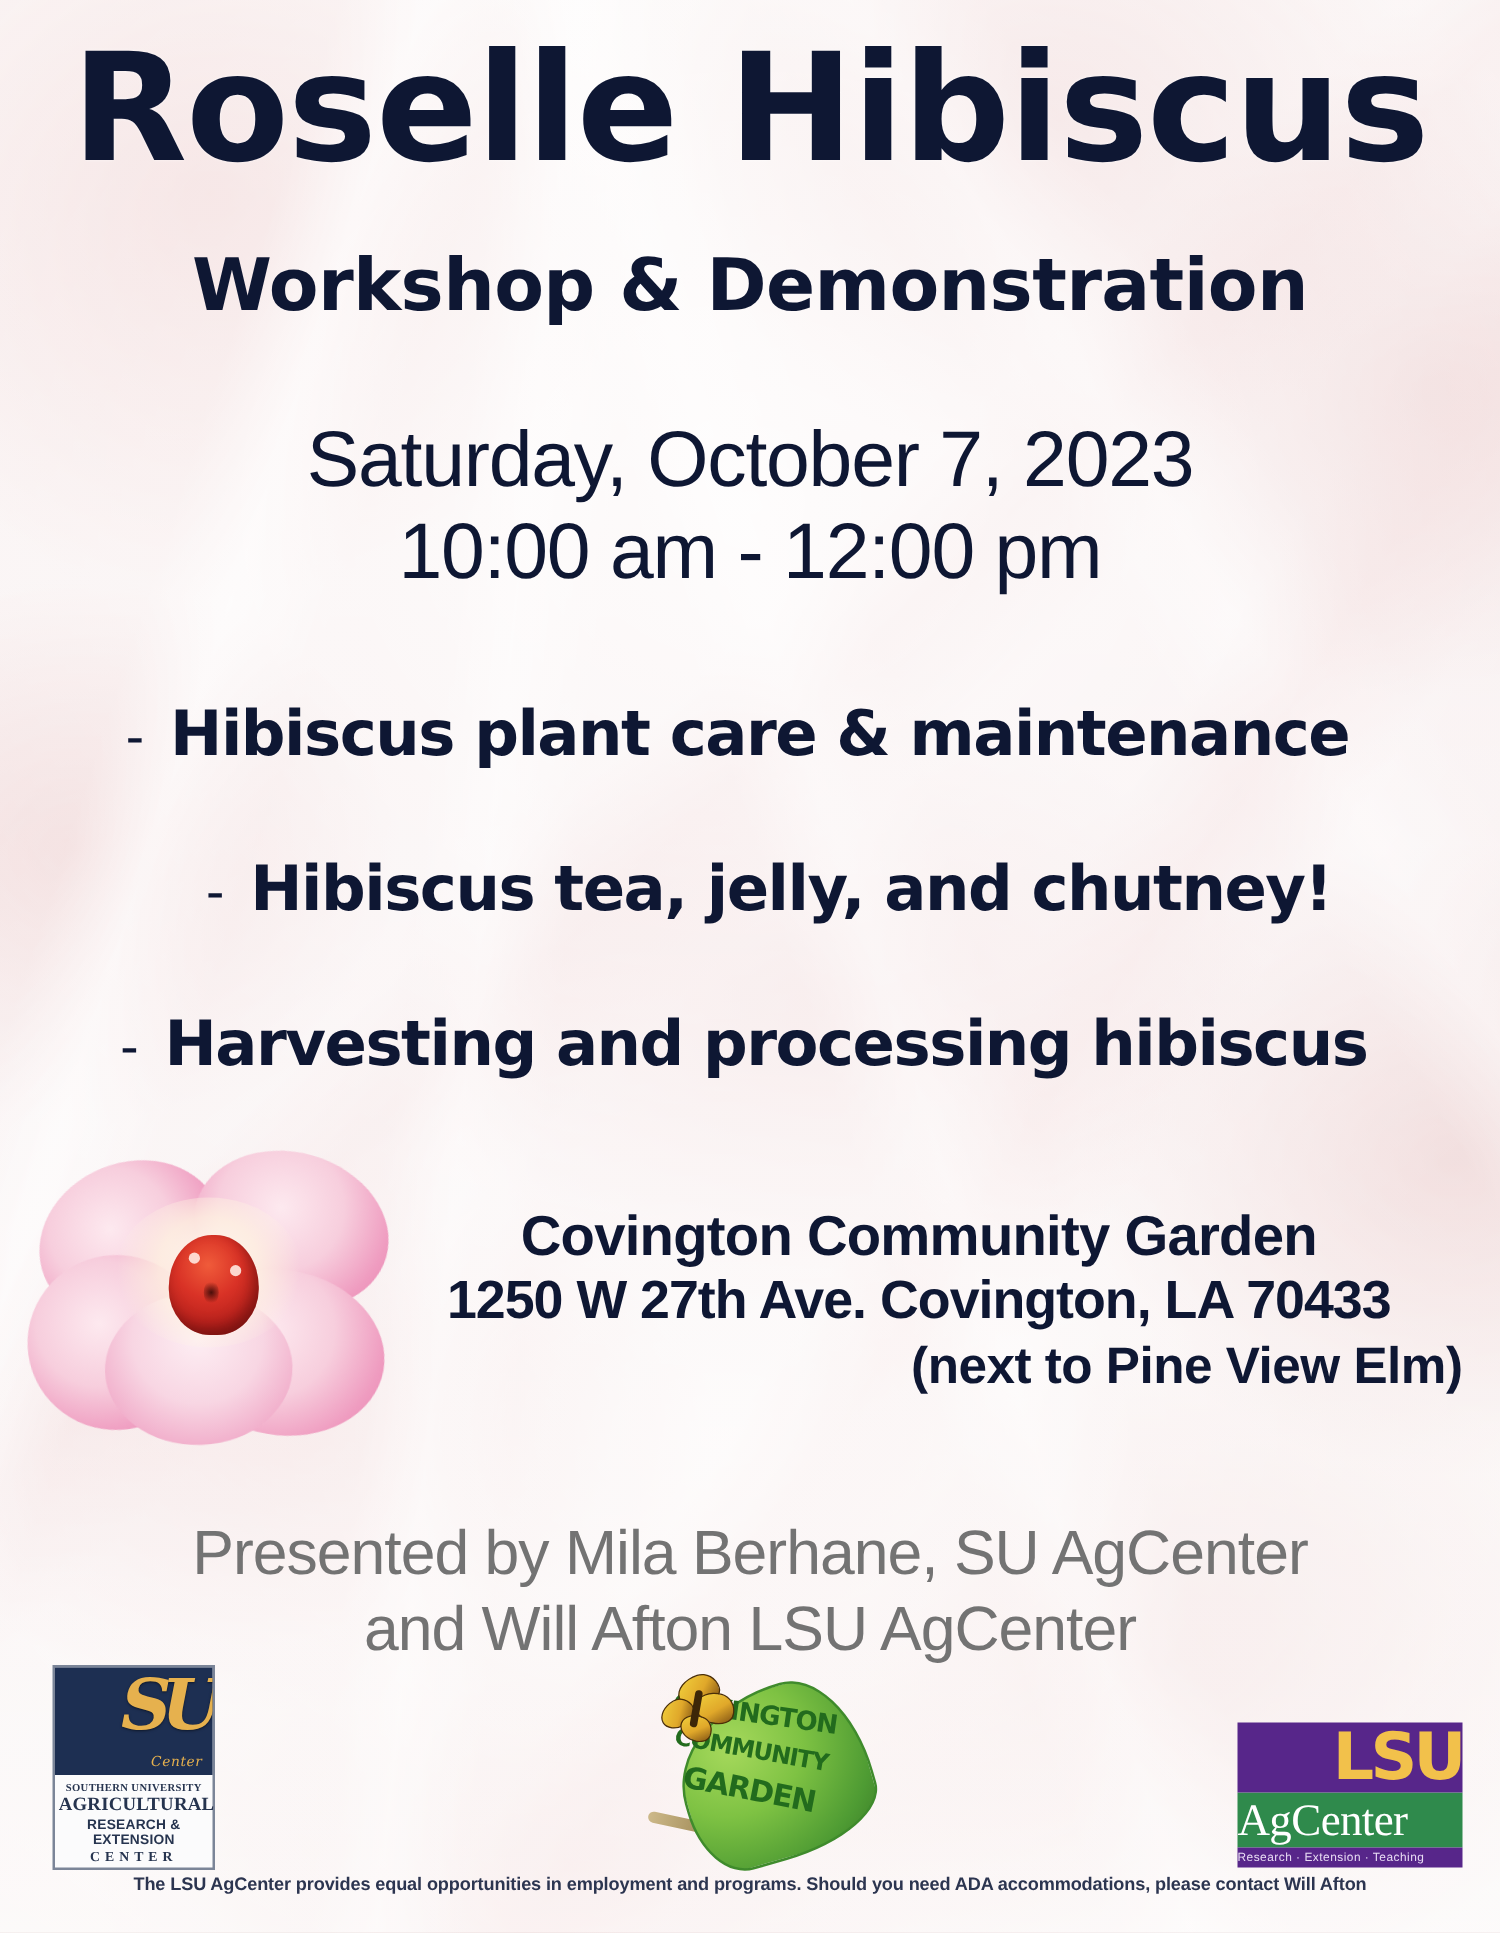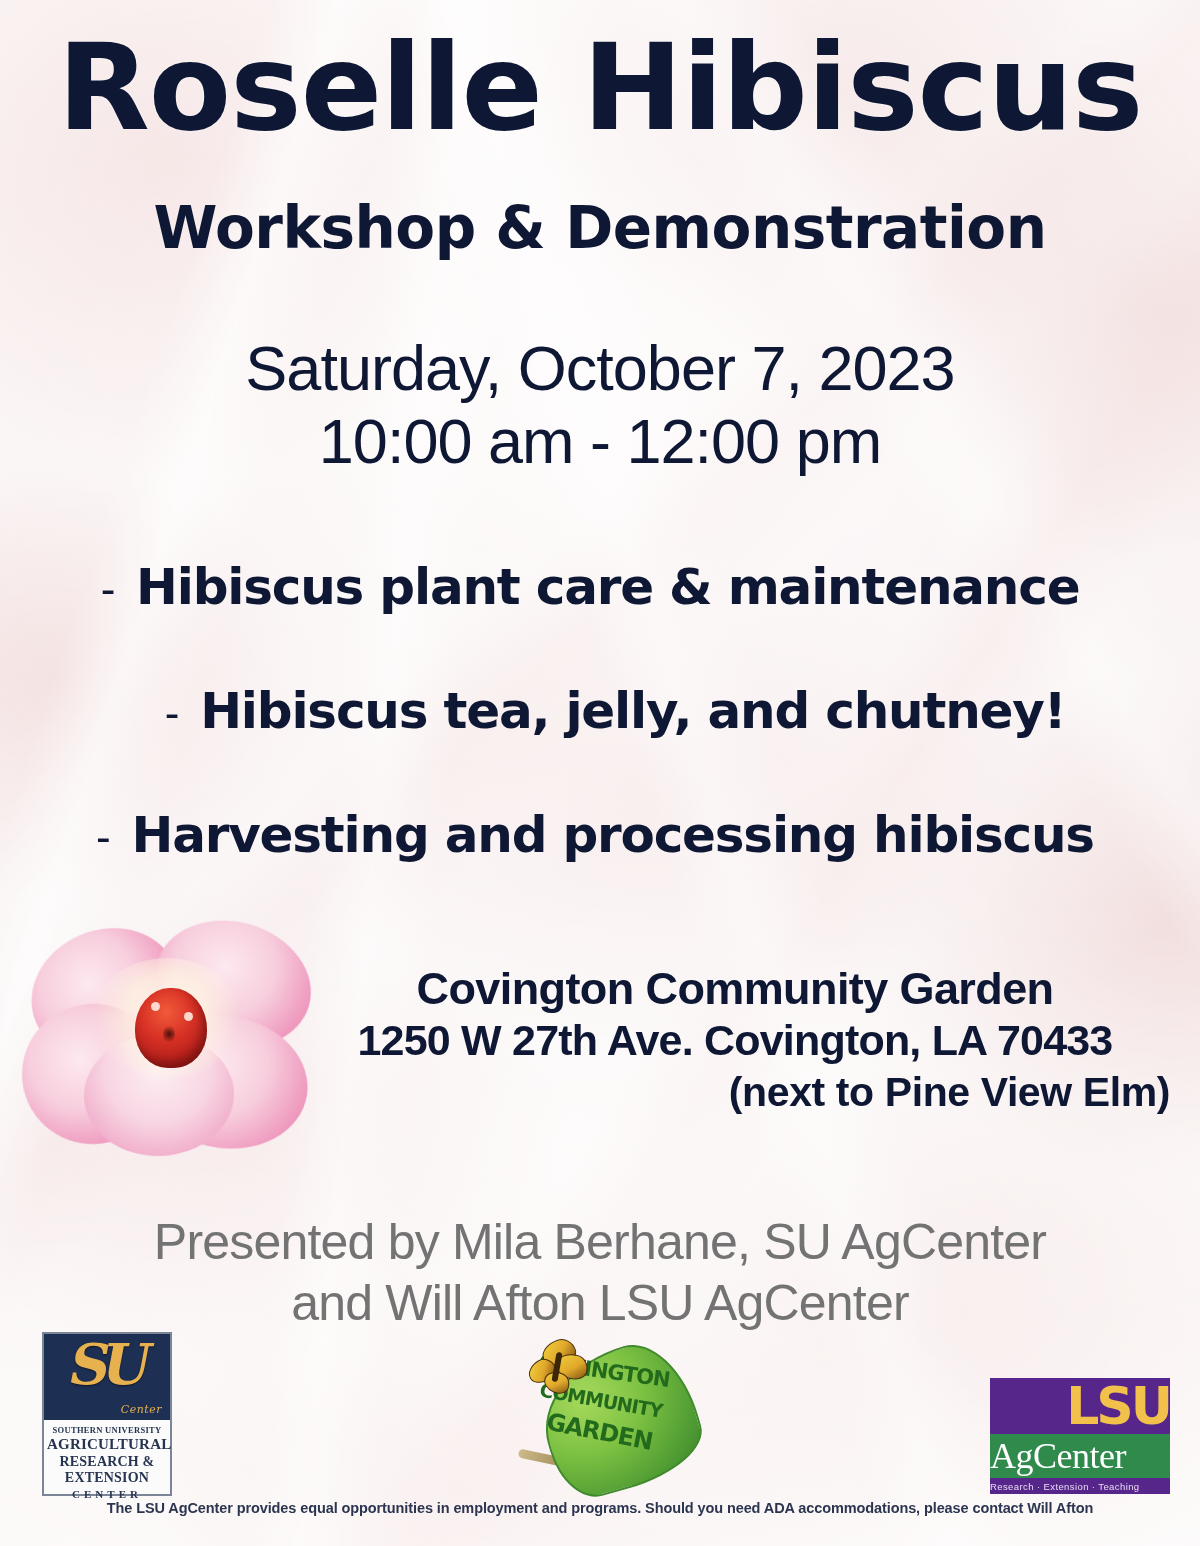--- a/index.html
+++ b/index.html
@@ -190,34 +190,34 @@
   .su-logo {
     position: absolute; left: 42px; top: 1332px;
     width: 130px; height: 164px; z-index: 6;
     border: 2px solid #7b8598; background: #fbfbfc;
   }
   .su-top {
     height: 86px; background: #1d2f52; position: relative; overflow: hidden;
   }
   .su-mono {
     position:absolute; left:0; right:0; top: 2px;
-    text-align:center; color:#e6b14e;
+    text-align:right; color:#e6b14e;
     font-family: "DejaVu Serif", serif; font-style: italic; font-weight: 700;
     font-size: 56px; line-height: 1; letter-spacing: -8px;
     text-shadow: 0 1px 2px rgba(0,0,0,.5);
   }
   .su-center-word {
     position:absolute; right: 8px; bottom: 4px;
     color:#e6b14e; font-family:"DejaVu Serif", serif; font-style: italic;
     font-size: 11px; letter-spacing: .5px;
   }
   .su-bot { padding: 5px 3px 4px; text-align: center; color: #26344f; }
   .su-l1 { font-size: 8.5px; font-weight: 700; letter-spacing: .3px; font-family:"Liberation Serif", serif; }
   .su-l2 { font-size: 15px; font-weight: 700; letter-spacing: .2px; font-family:"Liberation Serif", serif; margin: 1px 0; }
-  .su-l3 { font-size: 14px;  font-weight: 700; letter-spacing: .2px; font-family:Liberation Serif, serif; }
+  .su-l3 { font-size: 11px;  font-weight: 700; letter-spacing: .2px; font-family:Liberation Sans, sans-serif; }
   .su-l4 { font-size: 11px; font-weight: 700; letter-spacing: 4px; font-family:"Liberation Serif", serif; margin-top: 2px; }
 
   .ccg-logo {
     position: absolute; left: 512px; top: 1338px;
     width: 196px; height: 168px; z-index: 6;
   }
   .leaf {
     position: absolute; left: 32px; top: 12px; width: 152px; height: 138px;
     background: radial-gradient(ellipse at 30% 28%, #a6d95c 0%, #7ec243 40%, #4e9b33 78%, #3a7a27 100%);
     border-radius: 72% 38% 62% 28% / 58% 70% 32% 46%;

